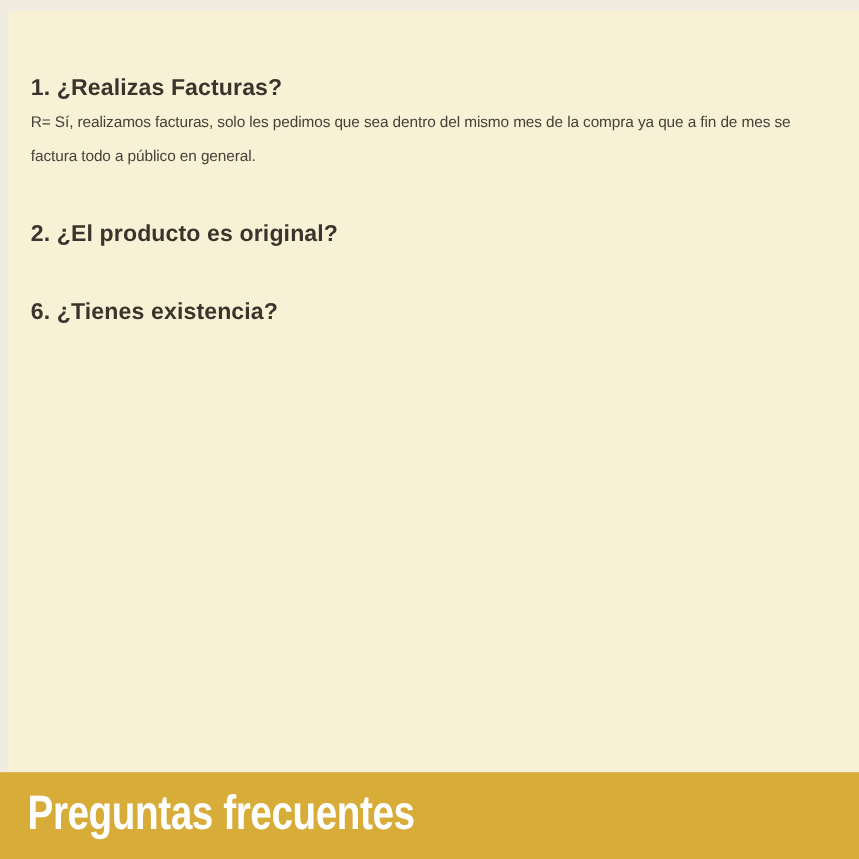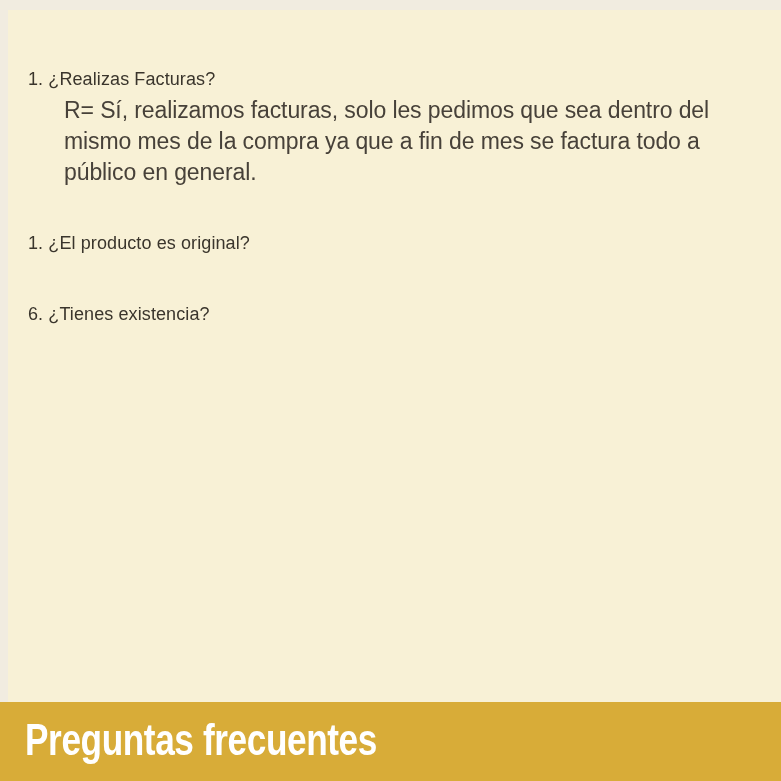--- a/index.html
+++ b/index.html
@@ -7,26 +7,26 @@
     position:relative;width:781px;height:781px;overflow:hidden;
     background:var(--cream);
     font-family:"Liberation Sans", sans-serif;
   }
   .edge-top{position:absolute;left:0;top:0;width:781px;height:10px;background:var(--edge);}
   .edge-left{position:absolute;left:0;top:0;width:8px;height:702px;background:var(--edge);}
 
   .faq{position:absolute;left:28px;top:64px;width:705px;}
   .faq-item{margin:0 0 40px 0;}
   .faq-q{
-    font-size:18px;line-height:31px;font-weight:normal;
+    font-size:21px;line-height:31px;font-weight:bold;
     color:var(--ink-dark);letter-spacing:0.1px;
   }
   .faq-a{
-    font-size:23px;line-height:31px;font-weight:normal;
-    color:var(--ink);letter-spacing:-0.1px;margin-left:36px;
+    font-size:14px;line-height:31px;font-weight:normal;
+    color:var(--ink);letter-spacing:-0.1px;
   }
 
   .band{
     position:absolute;left:0;top:702px;width:781px;height:84px;
     background:var(--gold);display:flex;align-items:center;
   }
   .band-title{
     position:relative;top:-4px;margin-left:25px;
     font-size:44px;font-weight:bold;color:#ffffff;
     letter-spacing:-0.5px;white-space:nowrap;
@@ -51,21 +51,21 @@
 
   <div class="edge-top"></div>
   <div class="edge-left"></div>
 
   <div class="faq">
     <div class="faq-item">
       <div class="faq-q">1. ¿Realizas Facturas?</div>
       <div class="faq-a">R= Sí, realizamos facturas, solo les pedimos que sea dentro del mismo mes de la compra ya que a fin de mes se factura todo a público en general.</div>
     </div>
     <div class="faq-item">
-      <div class="faq-q">1. ¿El producto es original?</div>
+      <div class="faq-q">2. ¿El producto es original?</div>
     </div>
     <div class="faq-item">
       <div class="faq-q">6. ¿Tienes existencia?</div>
     </div>
   </div>
 
   <div class="band">
     <div class="band-title">Preguntas frecuentes</div>
   </div>
 

